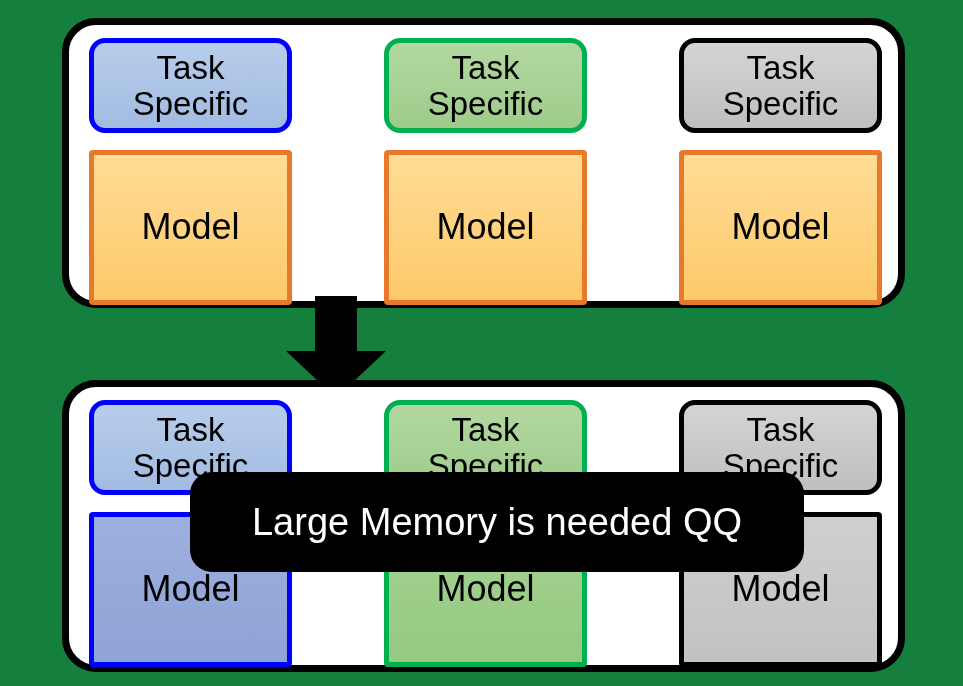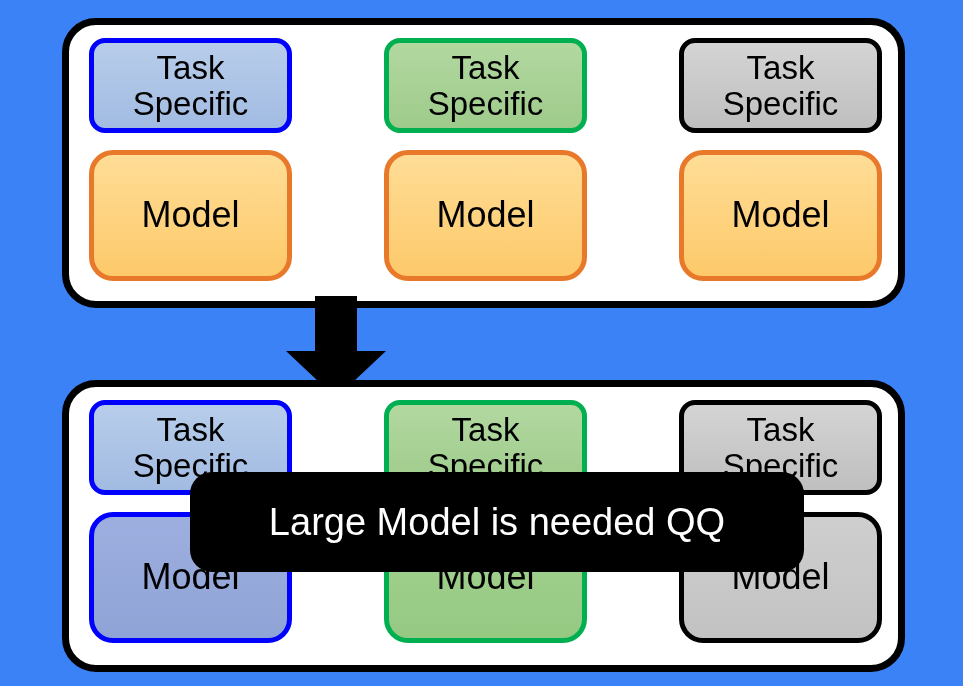--- a/index.html
+++ b/index.html
@@ -7,21 +7,21 @@
     padding: 0;
     background: #ffffff;
   }
   body {
     font-family: "Liberation Sans", sans-serif;
   }
   #stage {
     position: relative;
     width: 963px;
     height: 686px;
-    background: #3b82f6;
+    background: #15803d;
     overflow: hidden;
   }
 
   
   .panel {
     position: absolute;
     box-sizing: border-box;
     background: #ffffff;
     border: 7px solid #000000;
     border-radius: 34px;
@@ -44,25 +44,25 @@
     user-select: none;
   }
   .box.task {
     height: 95px;
     border-width: 5px;
     border-style: solid;
     font-size: 33px;
     border-radius: 16px;
   }
   .box.model {
-    height: 131px;
+    height: 155px;
     border-width: 5px;
     border-style: solid;
     font-size: 36px;
-    border-radius: 24px;
+    border-radius: 4px;
   }
 
   
   .col-1 { left: 89px;  width: 203px; }
   .col-2 { left: 384px; width: 203px; }
   .col-3 { left: 679px; width: 203px; }
 
   .row-task-top   { top: 38px;  }
   .row-model-top  { top: 150px; }
   .row-task-bot   { top: 400px; }
@@ -169,15 +169,15 @@
   <div class="box model col-1 row-model-bot sty-blue-model">Model</div>
 
   <div class="box task col-2 row-task-bot sty-green-task">Task
 Specific</div>
   <div class="box model col-2 row-model-bot sty-green-model">Model</div>
 
   <div class="box task col-3 row-task-bot sty-gray-task">Task
 Specific</div>
   <div class="box model col-3 row-model-bot sty-gray-model">Model</div>
 
-  <div id="banner">Large Model is needed QQ</div>
+  <div id="banner">Large Memory is needed QQ</div>
 
 </div>
 
 </body></html>

